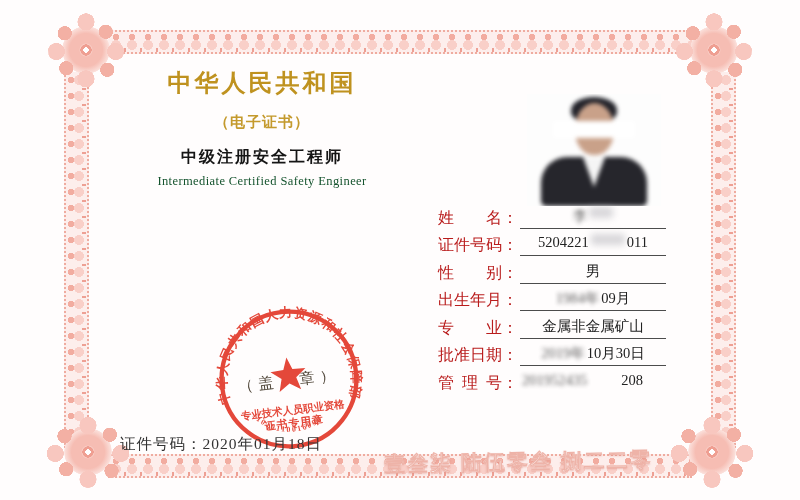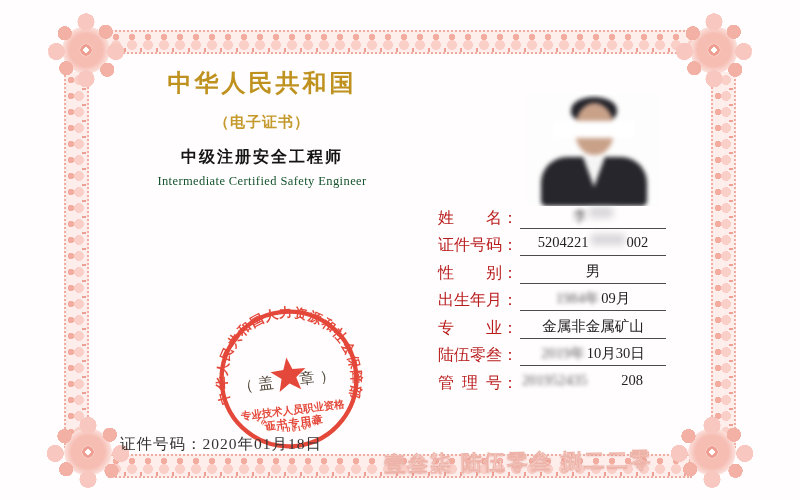--- a/index.html
+++ b/index.html
@@ -155,21 +155,21 @@
     </div>
 
     <div class="frow">
       <div class="flabel">
           <span class="ltext">证件号码</span>
           <span>：</span>
         </div>
       <div class="fvalue">
         <span>5204221</span>
         <span class="redact r34"></span>
-        <span>002</span>
+        <span>011</span>
       </div>
     </div>
 
     <div class="frow">
       <div class="flabel">
           <span class="ltext">性别</span>
           <span>：</span>
         </div>
       <div class="fvalue">
         <span>男</span>
@@ -192,21 +192,21 @@
           <span class="ltext">专业</span>
           <span>：</span>
         </div>
       <div class="fvalue">
         <span>金属非金属矿山</span>
       </div>
     </div>
 
     <div class="frow">
       <div class="flabel">
-          <span class="ltext">陆伍零叁</span>
+          <span class="ltext">批准日期</span>
           <span>：</span>
         </div>
       <div class="fvalue">
         <span class="blurred">2019年</span>
         <span>10月30日</span>
       </div>
     </div>
 
     <div class="frow">
       <div class="flabel">

